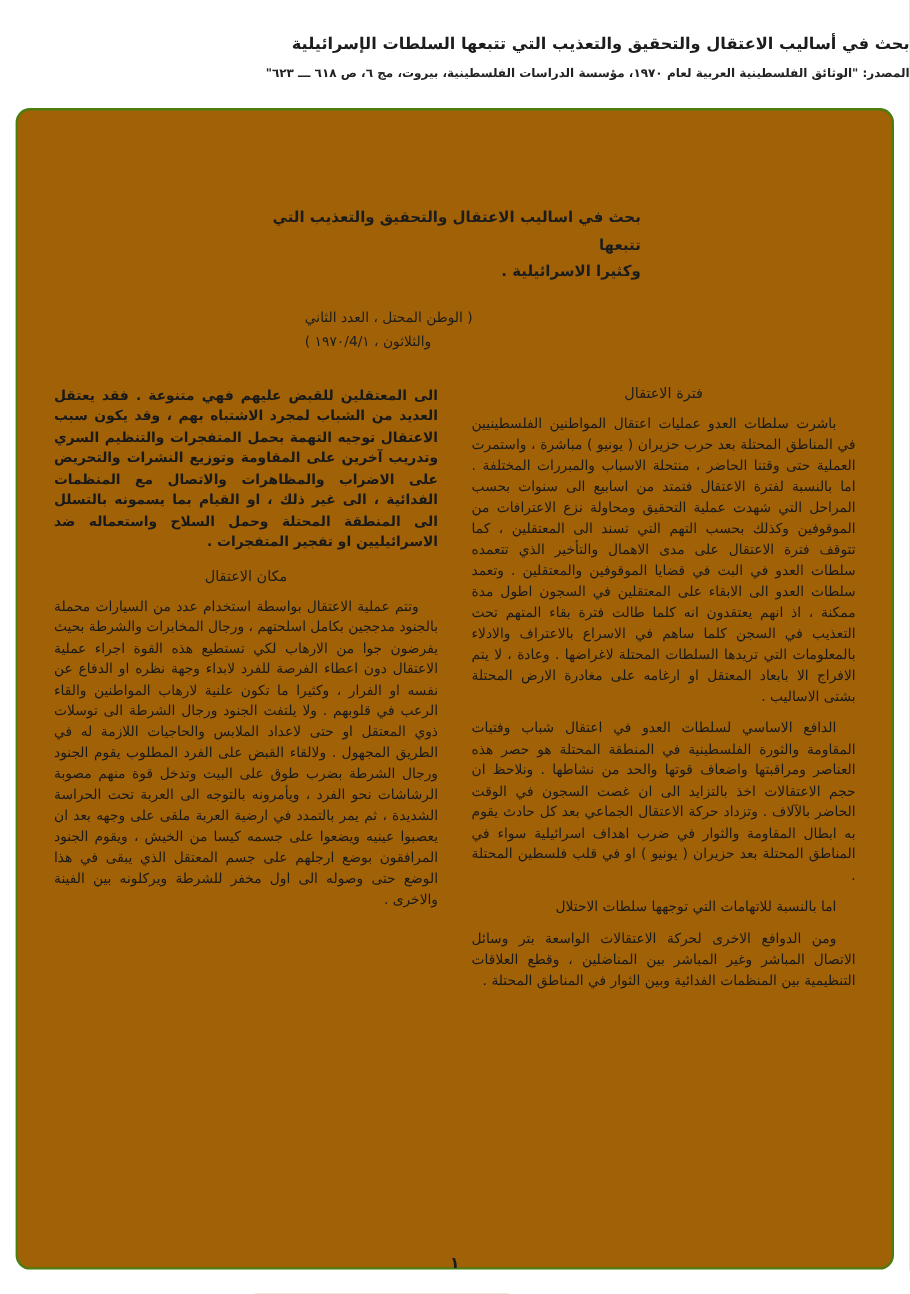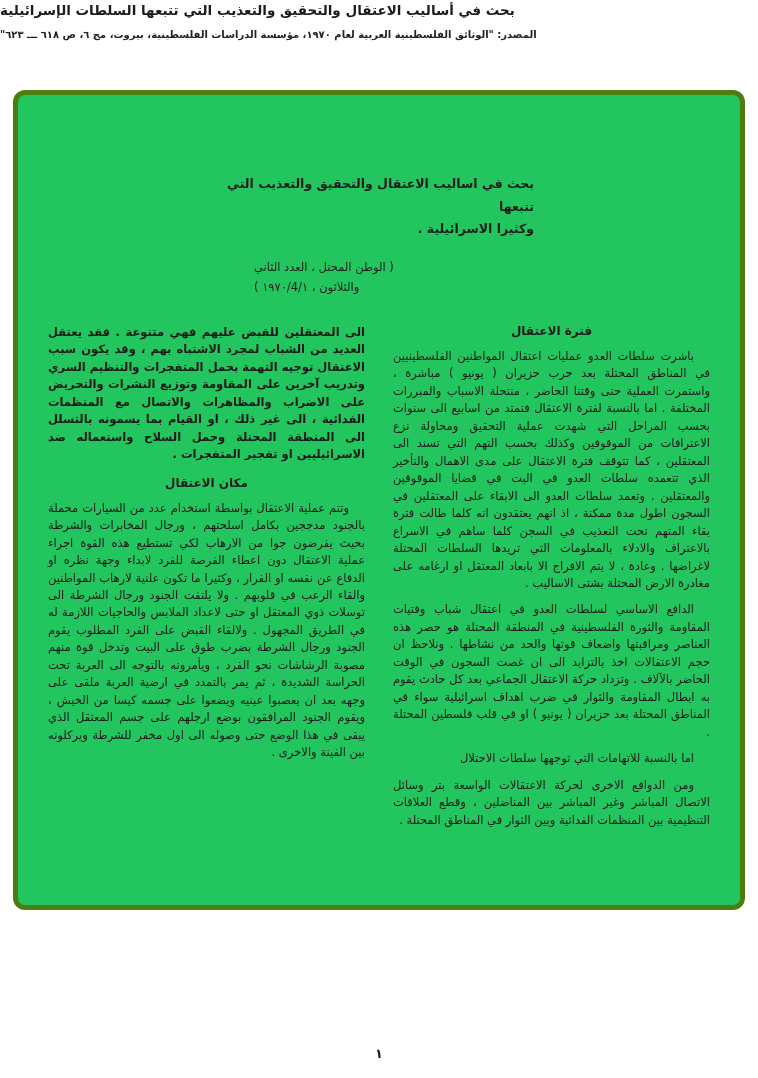--- a/index.html
+++ b/index.html
@@ -7,43 +7,44 @@
     width: 758px;
     height: 1078px;
     background: #ffffff;
     font-family: "DejaVu Sans", sans-serif;
     color: #1c1c1c;
     position: relative;
     overflow: hidden;
   }
   .page-header {
     direction: rtl;
-    text-align: left;
+    text-align: right;
     padding-top: 2px;
+    margin-top: 27px;
   }
   .page-title {
     font-weight: bold;
     font-size: 13.5px;
     letter-spacing: 0.2px;
   }
   .page-source {
     font-weight: bold;
     font-size: 10px;
     margin-top: 11px;
     color: #222;
   }
   .green-frame {
     position: absolute;
     left: 13px;
     top: 90px;
     width: 732px;
-    height: 820px;
-    border: 5px solid #4d7c0f;
+    height: 968px;
+    border: 2px solid #4d7c0f;
     border-radius: 12px;
-    background: #22c55e;
+    background: #a16207;
     overflow: hidden;
   }
   .doc {
     direction: rtl;
     padding: 78px 30px 16px 30px;
     height: 100%;
   }
   .doc-title {
     width: 310px;
     margin: 0 auto;
@@ -64,21 +65,21 @@
     flex-direction: row;
     gap: 28px;
     margin-top: 26px;
   }
   .col {
     flex: 1 1 0;
     min-width: 0;
   }
   .sec {
     text-align: center;
-    font-weight: bold;
+    font-weight: normal;
     font-size: 12px;
     margin: 12px 0 10px 0;
   }
   .col .sec:first-child { margin-top: 0; }
   .para {
     font-size: 11.5px;
     line-height: 1.52;
     text-align: justify;
     text-indent: 16px;
     margin-bottom: 9px;

